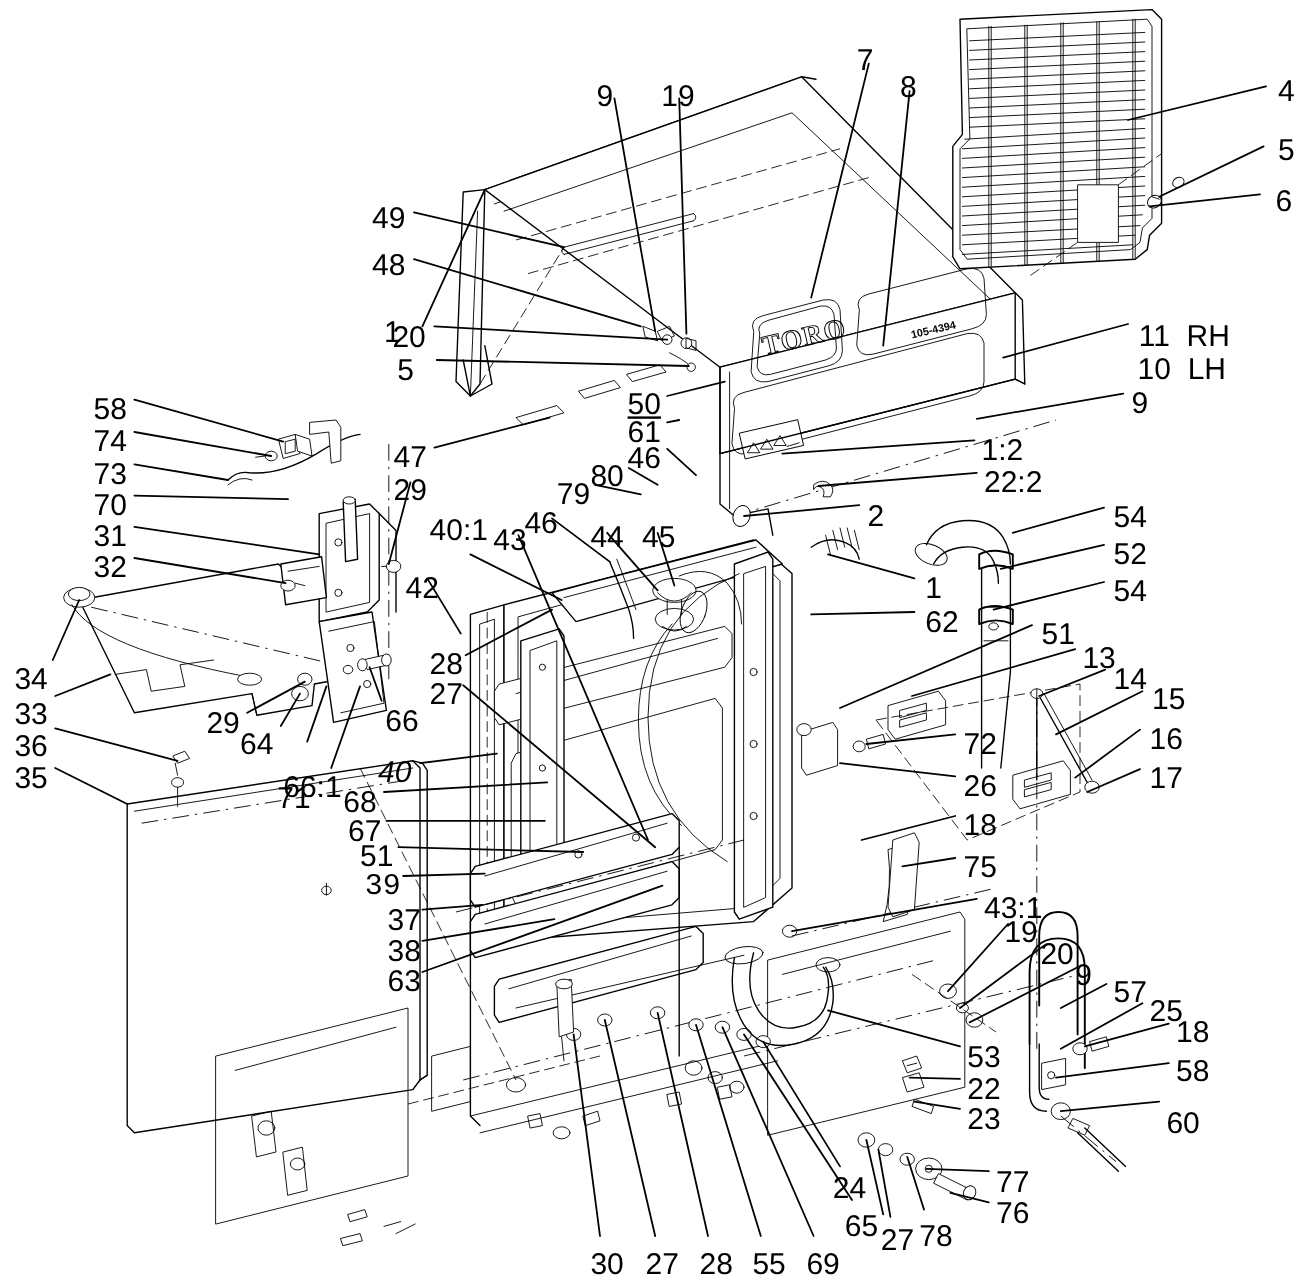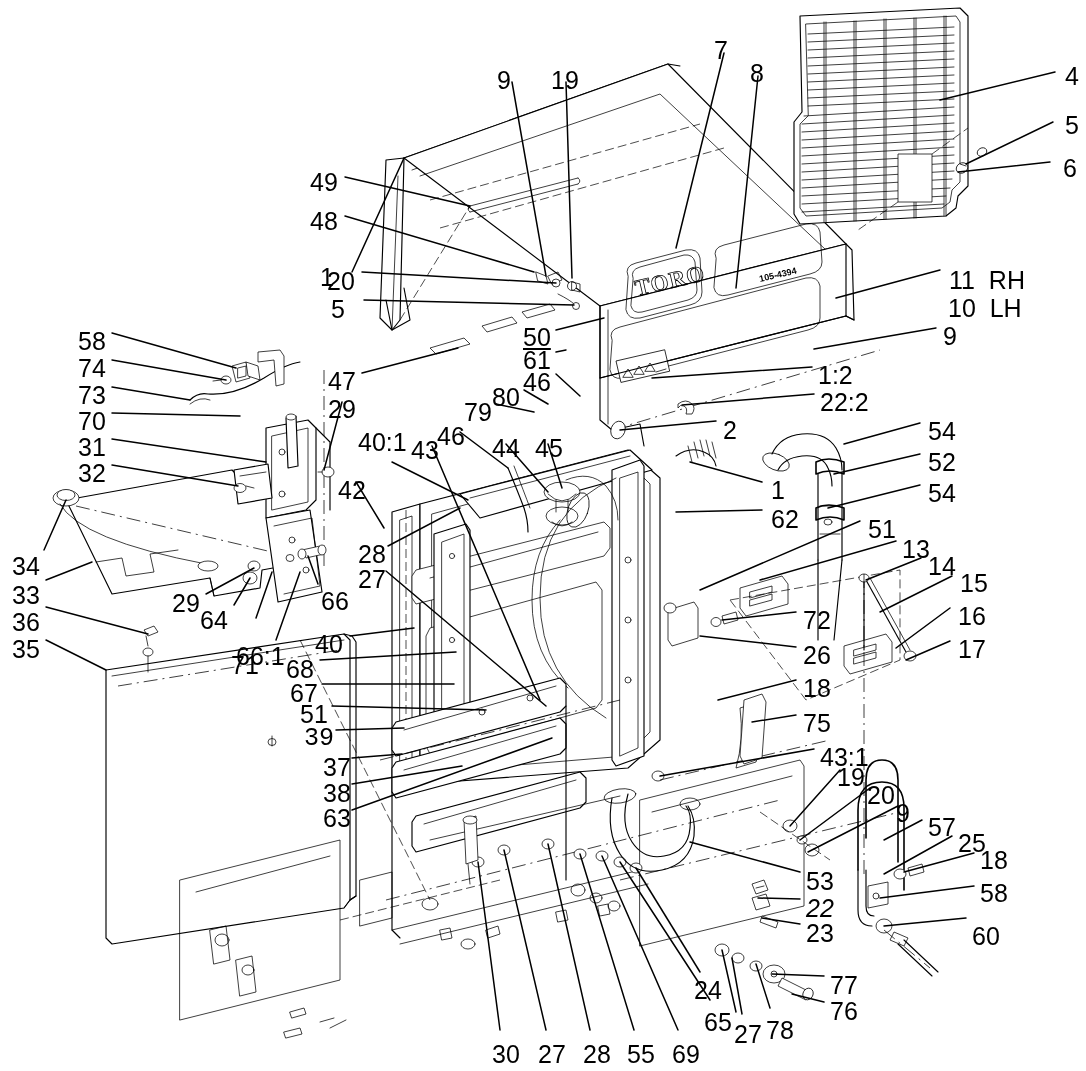--- a/index.html
+++ b/index.html
@@ -568,21 +568,21 @@
       <div class="callout" style="left: 820px; top: 745px;">43:1</div>
       <div class="callout" style="left: 837px; top: 765px;">19</div>
       <div class="callout" style="left: 867px; top: 783px;">20</div>
       <div class="callout" style="left: 896px; top: 801px;">9</div>
       <div class="callout" style="left: 928px; top: 815px;">57</div>
       <div class="callout" style="left: 958px; top: 831px;">25</div>
       <div class="callout" style="left: 980px; top: 848px;">18</div>
       <div class="callout" style="left: 980px; top: 881px;">58</div>
       <div class="callout" style="left: 972px; top: 914px; margin-top: 10px;">60</div>
       <div class="callout" style="left: 806px; top: 869px;">53</div>
-      <div class="callout" style="left: 806px; top: 896px; font-style: italic;">22</div>
+      <div class="callout" style="left: 806px; top: 896px;">22</div>
       <div class="callout" style="left: 806px; top: 921px;">23</div>
       <div class="callout" style="left: 830px; top: 973px;">77</div>
       <div class="callout" style="left: 830px; top: 999px;">76</div>
       <div class="callout" style="left: 78px; top: 329px;">58</div>
       <div class="callout" style="left: 78px; top: 356px;">74</div>
       <div class="callout" style="left: 78px; top: 383px;">73</div>
       <div class="callout" style="left: 78px; top: 409px;">70</div>
       <div class="callout" style="left: 78px; top: 435px;">31</div>
       <div class="callout" style="left: 78px; top: 461px;">32</div>
       <div class="callout" style="left: 12px; top: 554px;">34</div>
@@ -597,21 +597,21 @@
       <div class="callout" style="left: 236px; top: 644px;">66:1</div>
       <div class="callout" style="left: 321px; top: 589px;">66</div>
       <div class="callout" style="left: 358px; top: 430px;">40:1</div>
       <div class="callout" style="left: 338px; top: 478px;">42</div>
       <div class="callout" style="left: 411px; top: 438px;">43</div>
       <div class="callout" style="left: 437px; top: 424px;">46</div>
       <div class="callout" style="left: 492px; top: 436px;">44</div>
       <div class="callout" style="left: 535px; top: 436px;">45</div>
       <div class="callout" style="left: 358px; top: 542px;">28</div>
       <div class="callout" style="left: 358px; top: 567px;">27</div>
-      <div class="callout" style="left: 315px; top: 632px;">40</div>
+      <div class="callout" style="left: 315px; top: 632px; font-style: italic;">40</div>
       <div class="callout" style="left: 286px; top: 657px;">68</div>
       <div class="callout" style="left: 290px; top: 681px;">67</div>
       <div class="callout" style="left: 300px; top: 702px;">51</div>
       <div class="callout" style="left: 304px; top: 726px; font-family: Liberation Mono, monospace;">39</div>
       <div class="callout" style="left: 323px; top: 755px;">37</div>
       <div class="callout" style="left: 323px; top: 781px;">38</div>
       <div class="callout" style="left: 323px; top: 806px;">63</div>
       <div class="callout" style="left: 492px; top: 1042px;">30</div>
       <div class="callout" style="left: 538px; top: 1042px;">27</div>
       <div class="callout" style="left: 583px; top: 1042px;">28</div>

